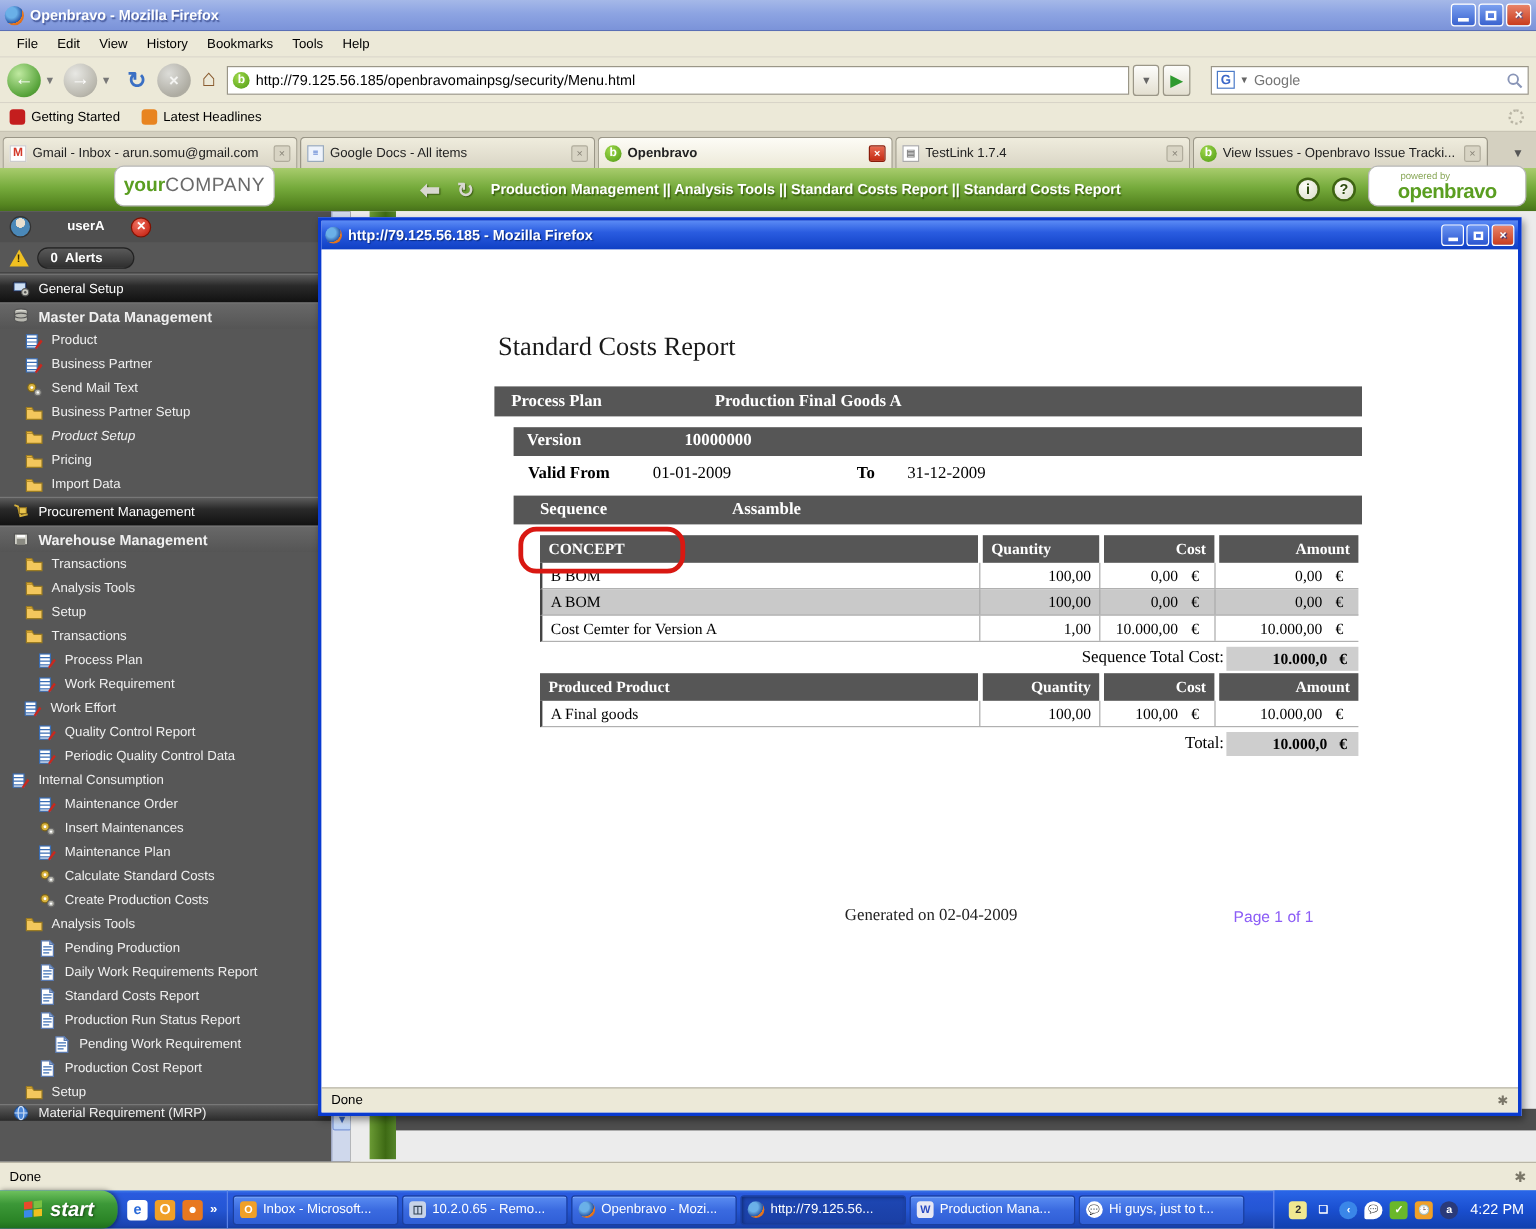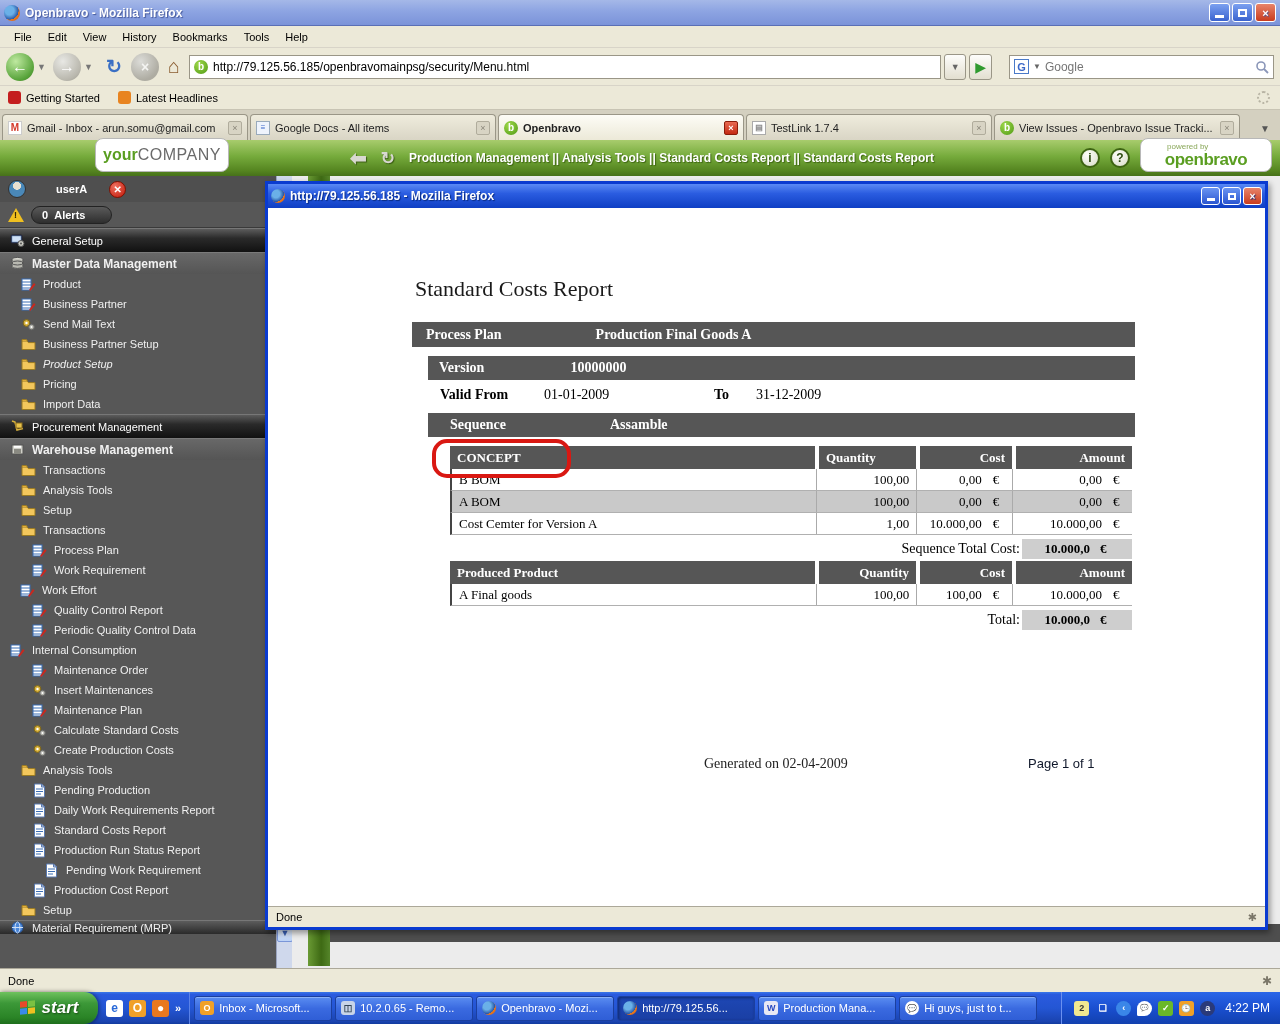--- a/index.html
+++ b/index.html
@@ -115,25 +115,25 @@
   .rt-head { display:flex; gap:4px; }
   .rt-hc { background:#565656; color:#fff; font-weight:bold; height:23px; display:flex; align-items:center; padding:0 7px; }
   .rt-row { display:flex; border-bottom:1px solid #b0b0b0; border-left:2px solid #444; }
   .rt-row.alt { background:#c9c9c9; }
   .rt-cell { height:21px; display:flex; align-items:center; padding:0 7px; border-right:1px solid #aaa; }
   .rt-cell:last-child { border-right:none; }
   .rt-cell.num { justify-content:flex-end; }
   .rt-cell .cur { margin-left:11px; width:12px; }
   .totalrow { display:flex; justify-content:flex-end; align-items:center; margin-top:4px; }
   .totalrow .tlabel { font-size:14px; margin-right:2px; }
-  .totalcell { width:110px; height:20px; background:#cecece; font-weight:bold; display:flex; align-items:center; justify-content:flex-end; padding:0 20px; }
+  .totalcell { width:110px; height:20px; background:#cecece; font-weight:bold; display:flex; align-items:center; justify-content:flex-end; padding:0 4px; }
   .totalcell .cur { margin-left:10px; width:12px; font-weight:bold; }
   .annotation { position:absolute; left:164px; top:231px; width:139px; height:39px; border:4px solid #d91812; border-radius:15px; }
   .rpt-footer-gen { position:absolute; left:436px; top:548px; font-size:14px; font-family:"Liberation Serif",serif; color:#222; }
-  .rpt-footer-page { position:absolute; left:760px; top:548px; font-size:13px; font-family:"Liberation Sans",sans-serif; color:#0f172a;text-align:center; }
+  .rpt-footer-page { position:absolute; left:760px; top:548px; font-size:13px; font-family:"Liberation Sans",sans-serif; color:#8b5cf6;text-align:center; }
 
   
   .taskbar { height:32px; background:linear-gradient(180deg,#3a77e8 0%,#2a5ade 8%,#2456d4 50%,#1a43b0 92%,#123a9e 100%); display:flex; align-items:stretch; }
   .startbtn { width:98px; background:linear-gradient(180deg,#6fc25e 0%,#3c9838 35%,#2a8426 80%,#1e6e1c 100%); border-radius:0 14px 14px 0; display:flex; align-items:center; justify-content:center; gap:6px; color:#fff; font-weight:bold; font-style:italic; font-size:17px; text-shadow:1px 1px 2px #1a4a14; box-shadow:1px 0 4px rgba(0,0,0,0.5); }
   .winflag { width:16px; height:15px; display:grid; grid-template-columns:7px 7px; grid-template-rows:6px 6px; gap:1px; transform:skewY(-6deg); }
   .winflag i:nth-child(1){background:#e84a2a;} .winflag i:nth-child(2){background:#7ac142;}
   .winflag i:nth-child(3){background:#3a8ae8;} .winflag i:nth-child(4){background:#f0c020;}
   .quicklaunch { display:flex; align-items:center; gap:6px; padding:0 8px; border-right:1px solid #5a82e8; }
   .ql { width:17px; height:17px; border-radius:3px; display:flex; align-items:center; justify-content:center; font-weight:bold; font-size:12px; }
   .taskbtns { flex:1; display:flex; align-items:center; gap:3px; padding:0 4px; overflow:hidden; }

